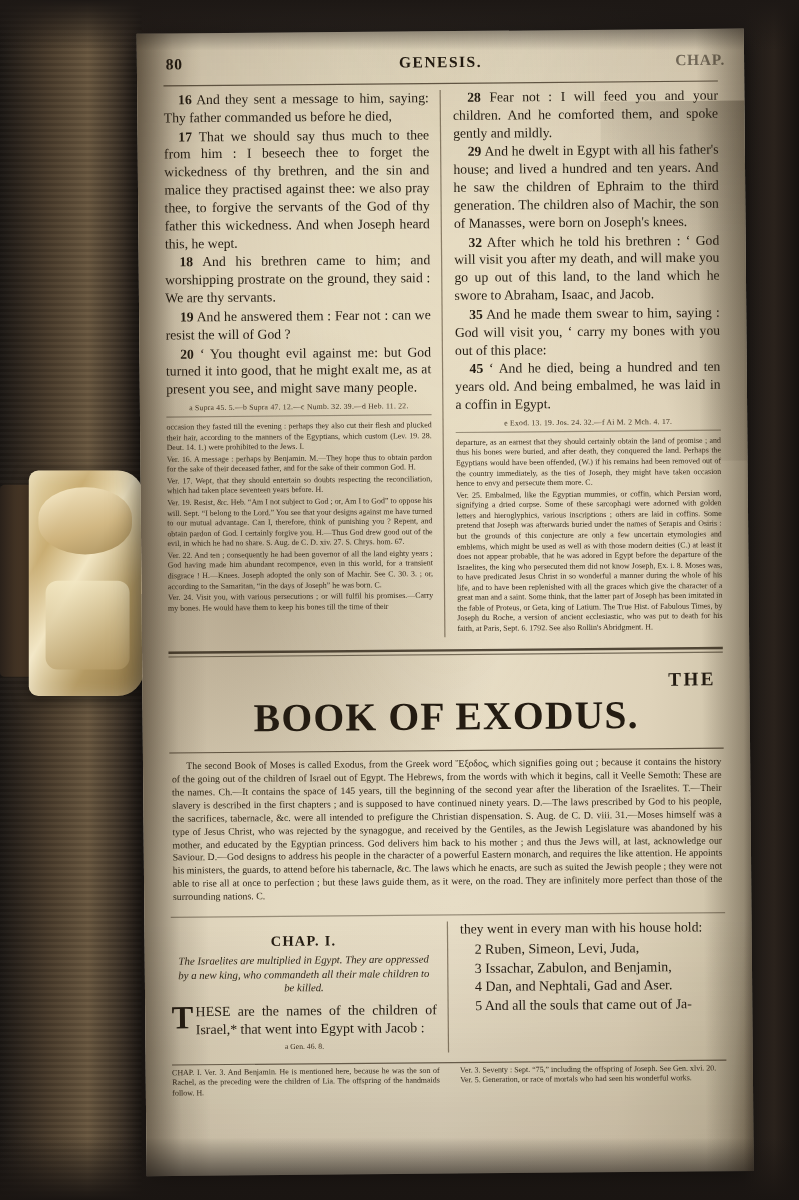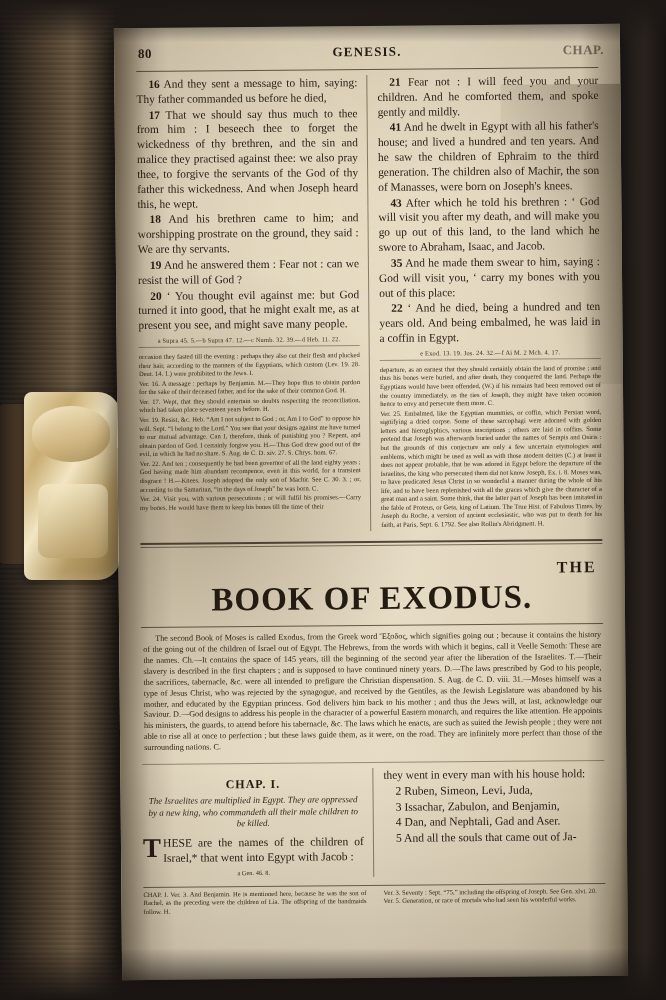--- a/index.html
+++ b/index.html
@@ -209,25 +209,25 @@
             <p>occasion they fasted till the evening : perhaps they also cut their flesh and plucked their hair, according to the manners of the Egyptians, which custom (Lev. 19. 28. Deut. 14. 1.) were prohibited to the Jews. I.</p>
             <p>Ver. 16. A message : perhaps by Benjamin. M.—They hope thus to obtain pardon for the sake of their deceased father, and for the sake of their common God. H.</p>
             <p>Ver. 17. Wept, that they should entertain so doubts respecting the reconciliation, which had taken place seventeen years before. H.</p>
             <p>Ver. 19. Resist, &amp;c. Heb. “Am I not subject to God ; or, Am I to God” to oppose his will. Sept. “I belong to the Lord.” You see that your designs against me have turned to our mutual advantage.  Can I, therefore, think of punishing you ? Repent, and obtain pardon of God.  I certainly forgive you. H.—Thus God drew good out of the evil, in which he had no share.  S. Aug. de C. D. xiv. 27.  S. Chrys. hom. 67.</p>
             <p>Ver. 22. And ten ; consequently he had been governor of all the land eighty years ; God having made him abundant recompence, even in this world, for a transient disgrace !  H.—Knees.  Joseph adopted the only son of Machir.  See C. 30. 3. ; or, according to the Samaritan, “in the days of Joseph” he was born.  C.</p>
             <p>Ver. 24. Visit you, with various persecutions ; or will fulfil his promises.—Carry my bones.  He would have them to keep his bones till the time of their</p>
           </div>
         </div>
 
         <div class="col right">
-          <p class="vtext"><span class="vnum">21</span> <span>Fear not : I will feed you and your children.  And he comforted them, and spoke gently and mildly.</span></p>
-          <p class="vtext"><span class="vnum">41</span> <span>And he dwelt in Egypt with all his father's house; and lived a hundred and ten years.  And he saw the children of Ephraim to the third generation.  The children also of Machir, the son of Manasses, were born on Joseph's knees.</span></p>
-          <p class="vtext"><span class="vnum">43</span> <span>After which he told his brethren : ‘ God will visit you after my death, and will make you go up out of this land, to the land which he swore to Abraham, Isaac, and Jacob.</span></p>
+          <p class="vtext"><span class="vnum">28</span> <span>Fear not : I will feed you and your children.  And he comforted them, and spoke gently and mildly.</span></p>
+          <p class="vtext"><span class="vnum">29</span> <span>And he dwelt in Egypt with all his father's house; and lived a hundred and ten years.  And he saw the children of Ephraim to the third generation.  The children also of Machir, the son of Manasses, were born on Joseph's knees.</span></p>
+          <p class="vtext"><span class="vnum">32</span> <span>After which he told his brethren : ‘ God will visit you after my death, and will make you go up out of this land, to the land which he swore to Abraham, Isaac, and Jacob.</span></p>
           <p class="vtext"><span class="vnum">35</span> <span>And he made them swear to him, saying : God will visit you, ‘ carry my bones with you out of this place:</span></p>
-          <p class="vtext"><span class="vnum">22</span> <span>‘ And he died, being a hundred and ten years old.  And being embalmed, he was laid in a coffin in Egypt.</span></p>
+          <p class="vtext"><span class="vnum">45</span> <span>‘ And he died, being a hundred and ten years old.  And being embalmed, he was laid in a coffin in Egypt.</span></p>
           <div class="refline">e Exod. 13. 19. Jos. 24. 32.—f Ai M. 2 Mch. 4. 17.</div>
           <div class="rule thin"></div>
           <div class="notes">
             <p>departure, as an earnest that they should certainly obtain the land of promise ; and thus his bones were buried, and after death, they conquered the land.  Perhaps the Egyptians would have been offended, (W.) if his remains had been removed out of the country immediately, as the ties of Joseph, they might have taken occasion hence to envy and persecute them more.  C.</p>
             <p>Ver. 25. Embalmed, like the Egyptian mummies, or coffin, which Persian word, signifying a dried corpse.  Some of these sarcophagi were adorned with golden letters and hieroglyphics, various inscriptions ; others are laid in coffins.  Some pretend that Joseph was afterwards buried under the names of Serapis and Osiris : but the grounds of this conjecture are only a few uncertain etymologies and emblems, which might be used as well as with those modern deities  (C.) at least it does not appear probable, that he was adored in Egypt before the departure of the Israelites, the king who persecuted them did not know Joseph, Ex. i. 8.  Moses was, to have predicated Jesus Christ in so wonderful a manner during the whole of his life, and to have been replenished with all the graces which give the character of a great man and a saint.  Some think, that the latter part of Joseph has been imitated in the fable of Proteus, or Geta, king of Latium.  The True Hist. of Fabulous Times, by Joseph du Roche, a version of ancient ecclesiastic, who was put to death for his faith, at Paris, Sept. 6. 1792.  See also Rollin's Abridgment.  H.</p>
           </div>
         </div>
       </div>
 
       <div class="bigrule"></div>

